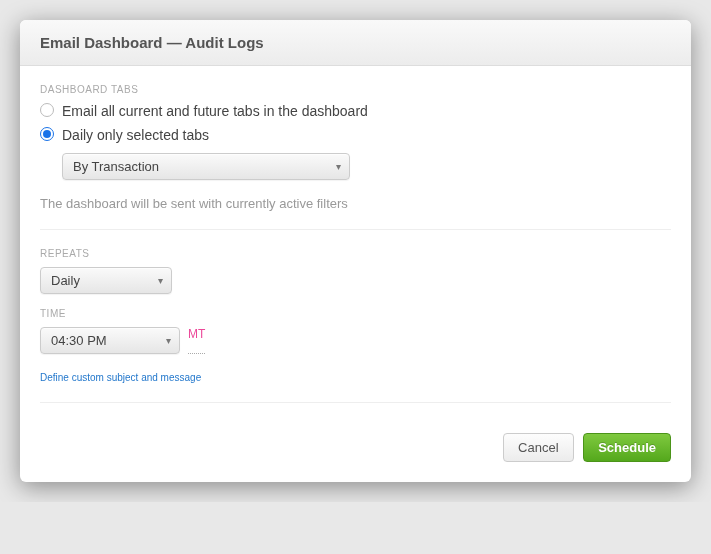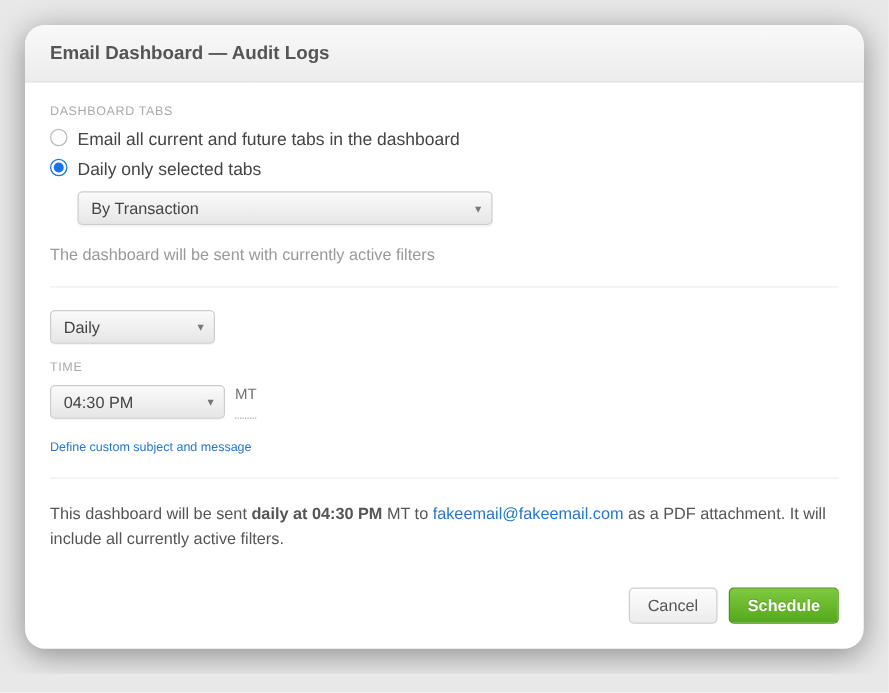--- a/index.html
+++ b/index.html
@@ -6,21 +6,21 @@
     body {
       font-family: "Helvetica Neue", Helvetica, Arial, sans-serif;
       font-size: 13px;
       color: #333;
       background: #e8e8e8;
       padding: 20px;
     }
     .dialog {
       width: 671px;
       background: #fff;
-      border-radius: 16px;
+      border-radius: 6px;
       box-shadow: 0 5px 25px rgba(0,0,0,0.4);
       overflow: hidden;
     }
     .dialog-header {
       background: linear-gradient(#f9f9f9, #ececec);
       border-bottom: 1px solid #ddd;
       padding: 14px 20px;
     }
     .dialog-title {
       font-size: 15px;
@@ -71,21 +71,21 @@
       border: 1px solid #ccc;
       border-radius: 4px;
       padding: 5px 8px 5px 10px;
       font-size: 13px;
       color: #444;
       cursor: pointer;
       box-shadow: inset 0 1px 0 rgba(255,255,255,0.6), 0 1px 1px rgba(0,0,0,0.05);
     }
     .select-sub {
       margin-left: 22px;
-      width: 332px;
+      width: 288px;
       margin-top: 2px;
       margin-bottom: 10px;
     }
     .caret {
       font-size: 10px;
       color: #777;
       margin-left: 10px;
     }
     .hint {
       color: #999;
@@ -101,21 +101,21 @@
       width: 132px;
     }
     .time-row {
       display: flex;
       gap: 8px;
     }
     .time-select {
       width: 140px;
     }
     .tz {
-      color: #737373;
+      color: #ec4899;
       font-size: 12px;
       border-bottom: 1px dotted #aaa;
     }
     .link {
       color: #2478cc;
       font-size: 10px;
       cursor: pointer;
       margin-top: 18px;
       display: inline-block;
     }
@@ -180,42 +180,40 @@
 
     <div class="select-control select-sub">
       <span>By Transaction</span>
       <span class="caret">▾</span>
     </div>
 
     <div class="hint">The dashboard will be sent with currently active filters</div>
 
     <hr class="divider">
 
+    <div class="section-label">REPEATS</div>
     <div class="select-control repeats-select">
       <span>Daily</span>
       <span class="caret">▾</span>
     </div>
 
     <div class="section-block">
       <div class="section-label">TIME</div>
       <div class="time-row">
         <div class="select-control time-select">
           <span>04:30 PM</span>
           <span class="caret">▾</span>
         </div>
         <span class="tz">MT</span>
       </div>
     </div>
 
     <a class="link">Define custom subject and message</a>
 
     <hr class="divider">
 
-    <div class="summary">
-      <span>This dashboard will be sent </span><span class="bold">daily at 04:30 PM</span><span> MT to </span><span class="email">fakeemail@fakeemail.com</span><span> as a PDF attachment. It will include all currently active filters.</span>
-    </div>
   </div>
 
   <div class="dialog-footer">
     <button class="btn">Cancel</button>
     <button class="btn btn-primary">Schedule</button>
   </div>
 </div>
 
 </body></html>

